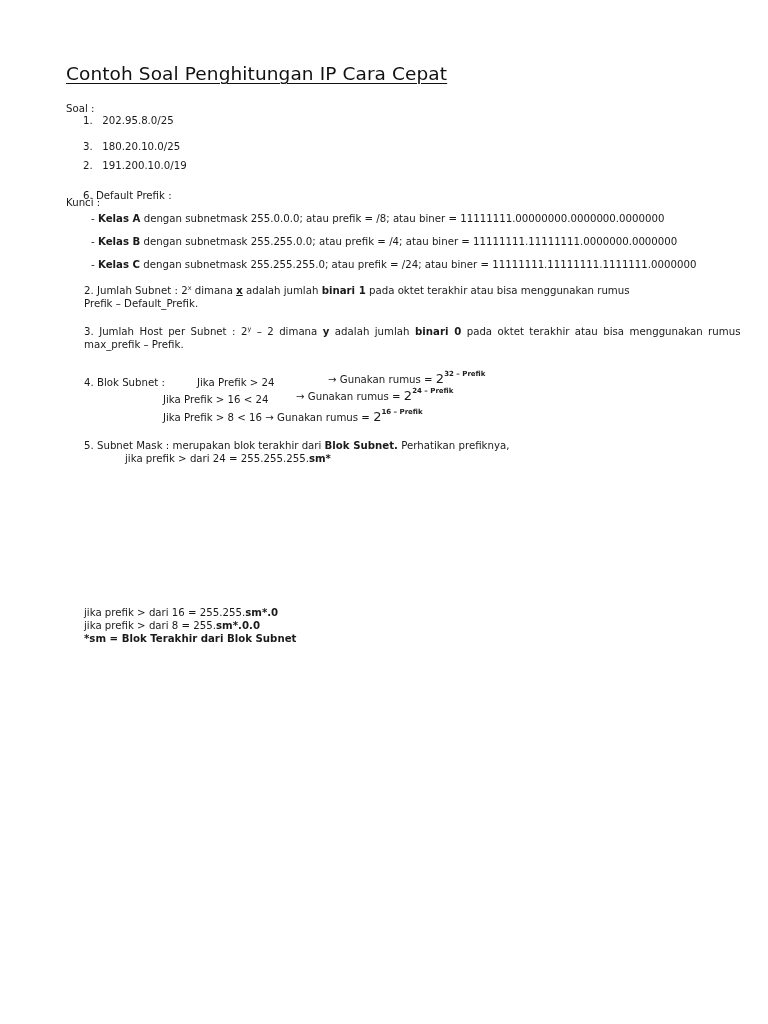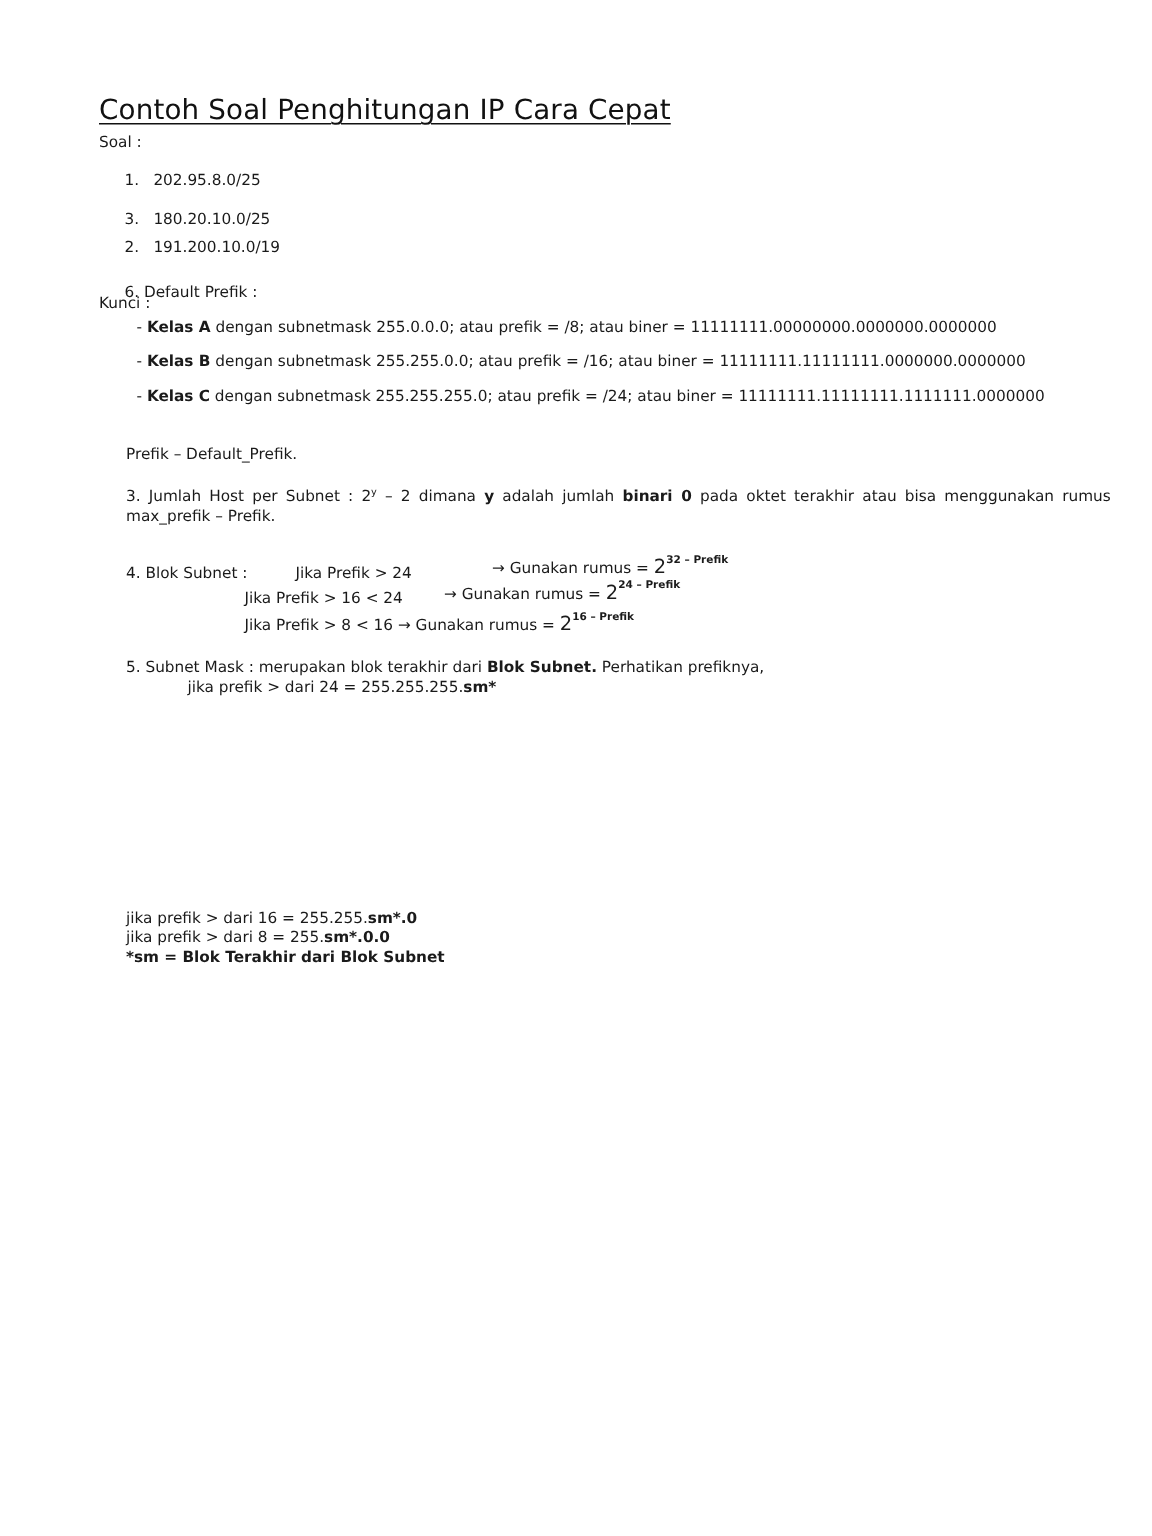--- a/index.html
+++ b/index.html
@@ -48,21 +48,21 @@
     .big2 { font-size: 13px; }
     .num { display: inline-block; width: 16px; }
   </style>
 </head>
 <body>
 
 <div class="page">
 
   <div class="abs title">Contoh Soal Penghitungan IP Cara Cepat</div>
 
-  <div class="abs txt" style="left:66px; top:89px;text-align:right;">Soal  :</div>
+  <div class="abs txt" style="left:66px; top:102px;text-align:right;">Soal  :</div>
   <div class="abs txt" style="left:83px; top:114px;">
     <span class="num">1.</span>
     <span>202.95.8.0/25</span>
   </div>
   <div class="abs txt" style="left:83px; top:127px;margin-top:32px;">
     <span class="num">2.</span>
     <span>191.200.10.0/19</span>
   </div>
   <div class="abs txt" style="left:83px; top:140px;">
     <span class="num">3.</span>
@@ -70,26 +70,29 @@
   </div>
 
   <div class="abs txt" style="left:66px; top:167px;margin-top:29px;">Kunci :</div>
 
   <div class="abs txt" style="left:83px; top:189px;">6.  Default Prefik :</div>
 
   <div class="abs txt" style="left:91px; top:212px;">
     <span>- </span><span class="b">Kelas A</span><span> dengan subnetmask 255.0.0.0; atau prefik = /8; atau biner = 11111111.00000000.0000000.0000000</span>
   </div>
   <div class="abs txt" style="left:91px; top:235px;">
-    <span>- </span><span class="b">Kelas B</span><span> dengan subnetmask 255.255.0.0; atau prefik = /16; atau biner = 11111111.11111111.0000000.0000000</span>
+    <span>- </span><span class="b">Kelas B</span><span> dengan subnetmask 255.255.0.0; atau prefik = /4; atau biner = 11111111.11111111.0000000.0000000</span>
   </div>
   <div class="abs txt" style="left:91px; top:258px;">
     <span>- </span><span class="b">Kelas C</span><span> dengan subnetmask 255.255.255.0; atau prefik = /24; atau biner = 11111111.11111111.1111111.0000000</span>
   </div>
 
+  <div class="abs txt" style="left:84px; top:284px;">
+    <span>2.  Jumlah Subnet : 2</span><sup class="sm">x</sup><span> dimana </span><span class="b u">x</span><span> adalah jumlah </span><span class="b">binari 1</span><span> pada oktet terakhir atau bisa menggunakan rumus</span>
+  </div>
   <div class="abs txt" style="left:84px; top:297px;">Prefik – Default_Prefik.</div>
 
   <div class="abs txt" style="left:84px; top:325px; word-spacing:2.2px;">
     <span>3.  Jumlah Host per Subnet : 2</span><sup class="sm">y</sup><span> – 2 dimana </span><span class="b">y</span><span> adalah jumlah </span><span class="b">binari 0</span><span> pada oktet terakhir atau bisa menggunakan rumus</span>
   </div>
   <div class="abs txt" style="left:84px; top:338px;">max_prefik – Prefik.</div>
 
   <div class="abs txt" style="left:84px; top:376px;">4.  Blok Subnet :</div>
 
   <div class="abs txt" style="left:197px; top:376px;">Jika Prefik &gt; 24</div>

